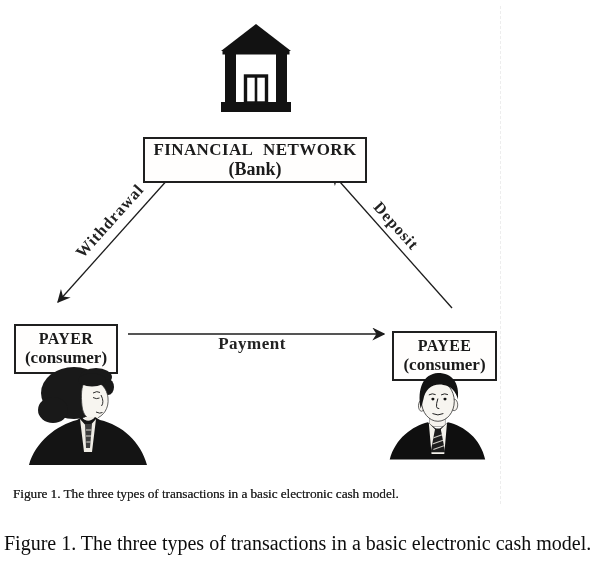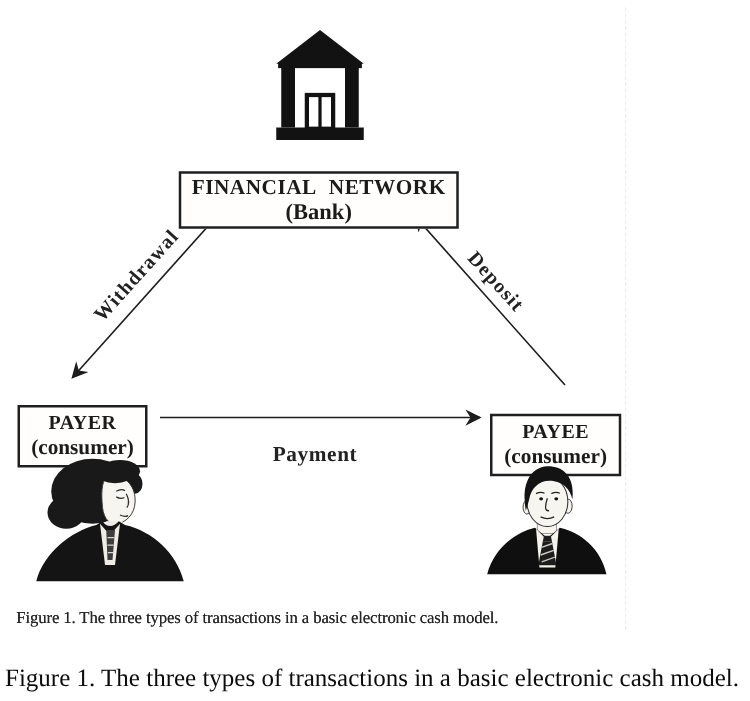--- a/index.html
+++ b/index.html
@@ -25,21 +25,21 @@
   .box-payer .t2,.box-payee .t2{font-size:17px;}
   
   .connectors{position:absolute;left:0;top:0;width:600px;height:561px;}
   
   .alabel{position:absolute;font-weight:bold;color:#222;white-space:nowrap;
     text-align:center;}
   .lbl-withdrawal{left:50px;top:212px;width:120px;font-size:16px;letter-spacing:1px;
     transform:rotate(-48deg);}
   .lbl-deposit{left:351px;top:217px;width:90px;font-size:16px;letter-spacing:1px;
     transform:rotate(48deg);}
-  .lbl-payment{left:192px;top:354px;width:120px;font-size:17px;letter-spacing:.5px;}
+  .lbl-payment{left:192px;top:334px;width:120px;font-size:17px;letter-spacing:.5px;}
   
   .icon{position:absolute;}
   .bank-icon{left:220px;top:24px;width:72px;height:90px;}
   .consumer-icon{left:25px;top:362px;width:125px;height:105px;}
   .merchant-icon{left:387px;top:367px;width:100px;height:94px;}
   
   .scan-caption{position:absolute;left:13px;top:486px;font-size:13.4px;color:#262626;
     letter-spacing:-.1px;white-space:nowrap;filter:blur(.35px);text-shadow:0 0 .5px #444;}
   .main-caption{position:absolute;left:4px;top:532px;font-size:20px;color:#0c0c0c;
     white-space:nowrap;}

